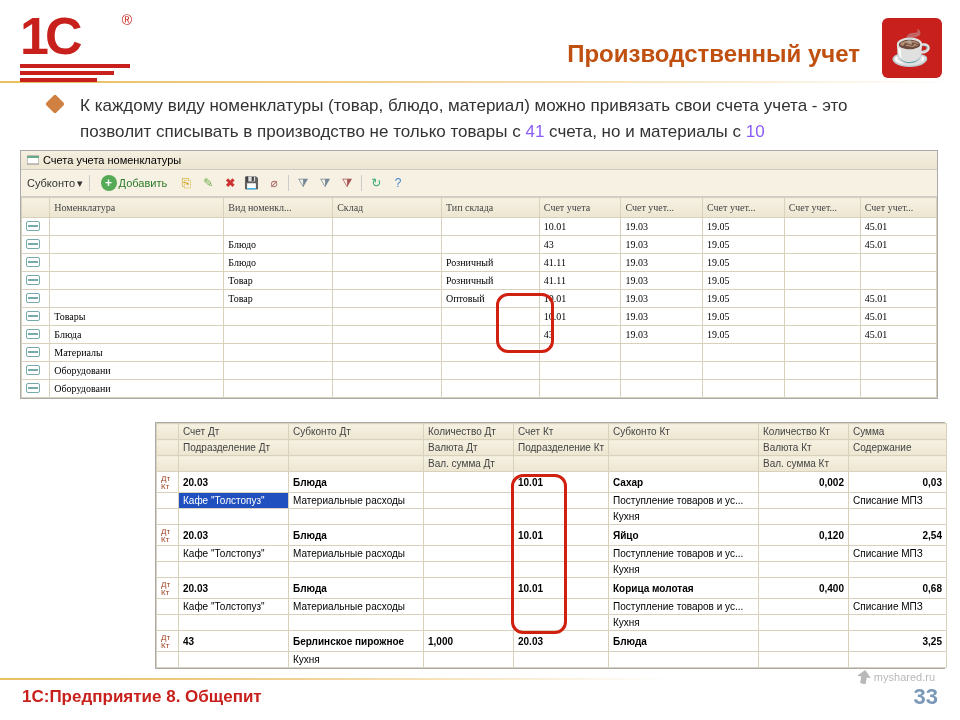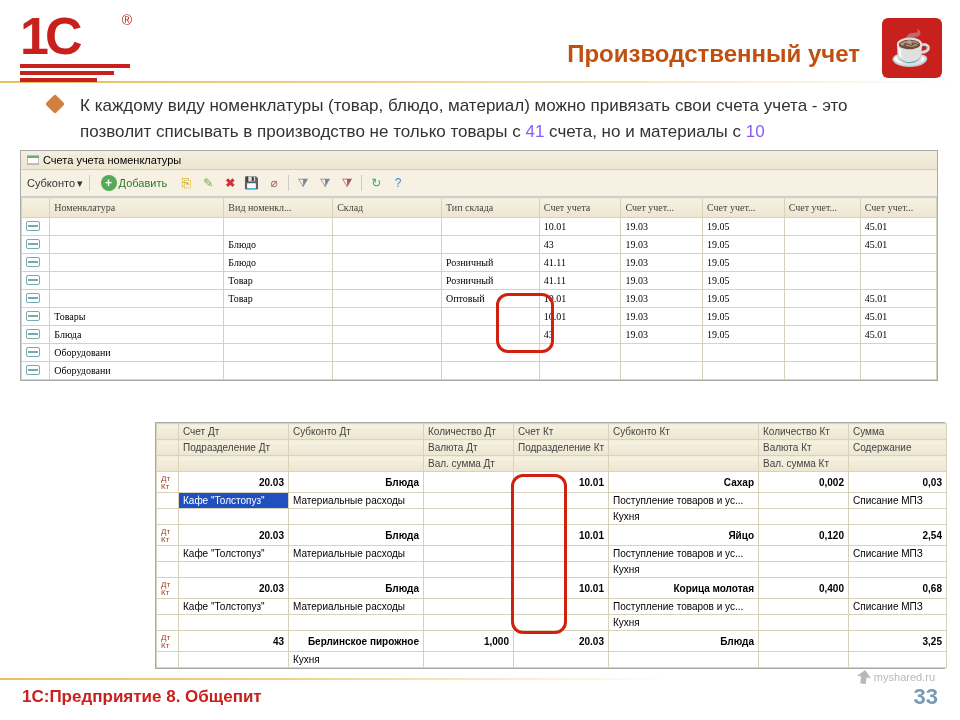--- a/index.html
+++ b/index.html
@@ -31,21 +31,21 @@
   .row-icon { width: 24px; text-align: center; }
   .row-icon span { display: inline-block; width: 14px; height: 10px; border: 1px solid #7aa; border-radius: 2px; position: relative; }
   .row-icon span::after { content: ''; position: absolute; left: 1px; right: 1px; top: 3px; height: 2px; background: #7aa; }
   .circle1 { position: absolute; border: 3px solid #d02010; border-radius: 12px; pointer-events: none; z-index: 5; }
   .win2 { position: absolute; left: 155px; top: 422px; width: 790px; background: #4d7c0f; border: 1px solid #aaa; font-size: 10px; }
   .grid2 { border-collapse: collapse; width: 100%; table-layout: fixed; }
   .grid2 th, .grid2 td { border: 1px solid #d8d2bd; padding: 2px 4px; font-size: 10px; text-align: left; white-space: nowrap; overflow: hidden; height: 16px; }
   .grid2 th { background: linear-gradient(#f6f1e2,#ece5d0); font-weight: normal; color: #444; }
   .grid2 td { background: #fff; }
   .grid2 .sel { background: #2050c0; color: #fff; }
-  .grid2 .bold { font-weight: bold; text-align: right; }
+  .grid2 .bold { font-weight: bold; }
   .grid2 .right { text-align: right; }
   .ic2 { width: 20px; text-align: center; color: #a04020; font-size: 9px; margin-top: 27px; }
   .footer { position: absolute; bottom: 10px; left: 0; right: 0; display: flex; justify-content: space-between; align-items: center; padding: 0 22px; }
   .footer-left { color: #c8201c; font-weight: bold; font-size: 17px; }
   .footer-right { color: #7a98b8; font-size: 22px; font-weight: bold; text-shadow: 1px 1px 0 #fff; }
   .share { position: absolute; right: 25px; bottom: 36px; color: #b8b8b8; font-size: 11px; display: flex; align-items: center; gap: 3px; }
   .share-icon { width: 14px; height: 14px; display: inline-block; background: #b8b8b8; clip-path: polygon(50% 0, 100% 50%, 70% 50%, 70% 100%, 30% 100%, 30% 50%, 0 50%); transform: rotate(10deg); }
   .footer-line { position: absolute; bottom: 40px; left: 0; right: 0; height: 2px; background: linear-gradient(to right, #e8c060, #f0d090 30%, #fff 70%); }
 </style>
 </head>
@@ -206,20 +206,32 @@
           <td></td>
           <td></td>
           <td>43</td>
           <td>19.03</td>
           <td>19.05</td>
           <td></td>
           <td>45.01</td>
         </tr>
         <tr>
           <td class="row-icon"><span></span></td>
+          <td>Материалы</td>
+          <td></td>
+          <td></td>
+          <td></td>
+          <td></td>
+          <td></td>
+          <td></td>
+          <td></td>
+          <td></td>
+        </tr>
+        <tr>
+          <td class="row-icon"><span></span></td>
           <td>Оборудовани</td>
           <td></td>
           <td></td>
           <td></td>
           <td></td>
           <td></td>
           <td></td>
           <td></td>
           <td></td>
         </tr>

